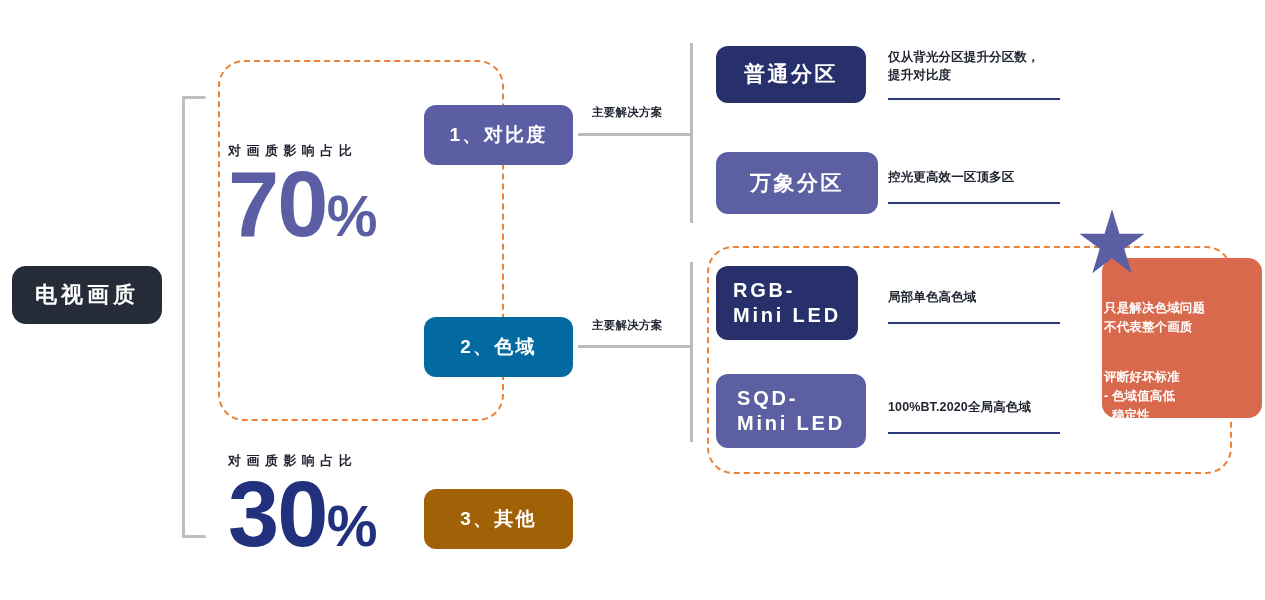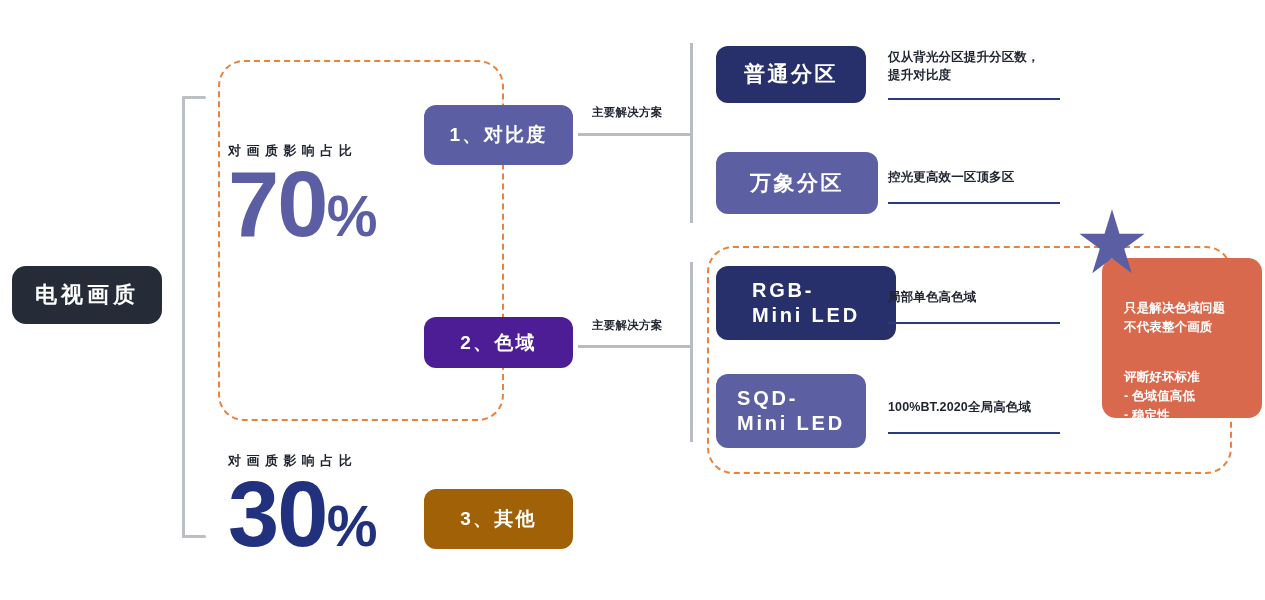--- a/index.html
+++ b/index.html
@@ -76,35 +76,35 @@
     margin-top:2px;
   }
   #pct70{left:228px;top:142px;}
   #pct70 .pct-num{font-size:92px;color:#5b5ea3;}
   #pct30{left:228px;top:452px;}
   #pct30 .pct-num{font-size:92px;color:#22317e;}
   .pct-sign{font-size:.62em;vertical-align:baseline;}
 
   
   #mid1{left:424px;top:105px;width:149px;height:60px;background:#5b5ea3;font-size:19px;}
-  #mid2{left:424px;top:317px;width:149px;height:51px;background:#4c1d95;font-size:19px;}
+  #mid2{left:424px;top:317px;width:149px;height:60px;background:#0369a1;font-size:19px;}
   #mid3{left:424px;top:489px;width:149px;height:60px;background:#a16207;font-size:19px;}
 
   
   #r1{left:716px;top:46px;width:150px;height:57px;background:#27306b;font-size:21px;}
   #r2{left:716px;top:152px;width:162px;height:62px;background:#5d5fa3;font-size:21px;}
-  #r3{left:716px;top:266px;width:180px;height:74px;background:#27306b;font-size:20px;letter-spacing:.14em;}
+  #r3{left:716px;top:266px;width:142px;height:74px;background:#27306b;font-size:20px;letter-spacing:.14em;}
   #r4{left:716px;top:374px;width:150px;height:74px;background:#5d5fa3;font-size:20px;letter-spacing:.14em;}
 
   
   #callout{
     position:absolute;left:1102px;top:258px;width:160px;height:160px;
     background:#d9694d;border-radius:14px;
     color:#ffffff;font-size:12.5px;font-weight:700;line-height:1.5;
-    padding:22px 0 0 22px;box-sizing:border-box;white-space:pre-line;
+    padding:22px 0 0 2px;box-sizing:border-box;white-space:pre-line;
     letter-spacing:.01em;
   }
   #callout .grp2{margin-top:13px;}
   #star{position:absolute;left:1078px;top:208px;width:68px;height:68px;}
 
   
   #dash-left{left:218px;top:60px;width:286px;height:361px;}
   #dash-right{left:707px;top:246px;width:525px;height:228px;}
 </style>
 </head>

